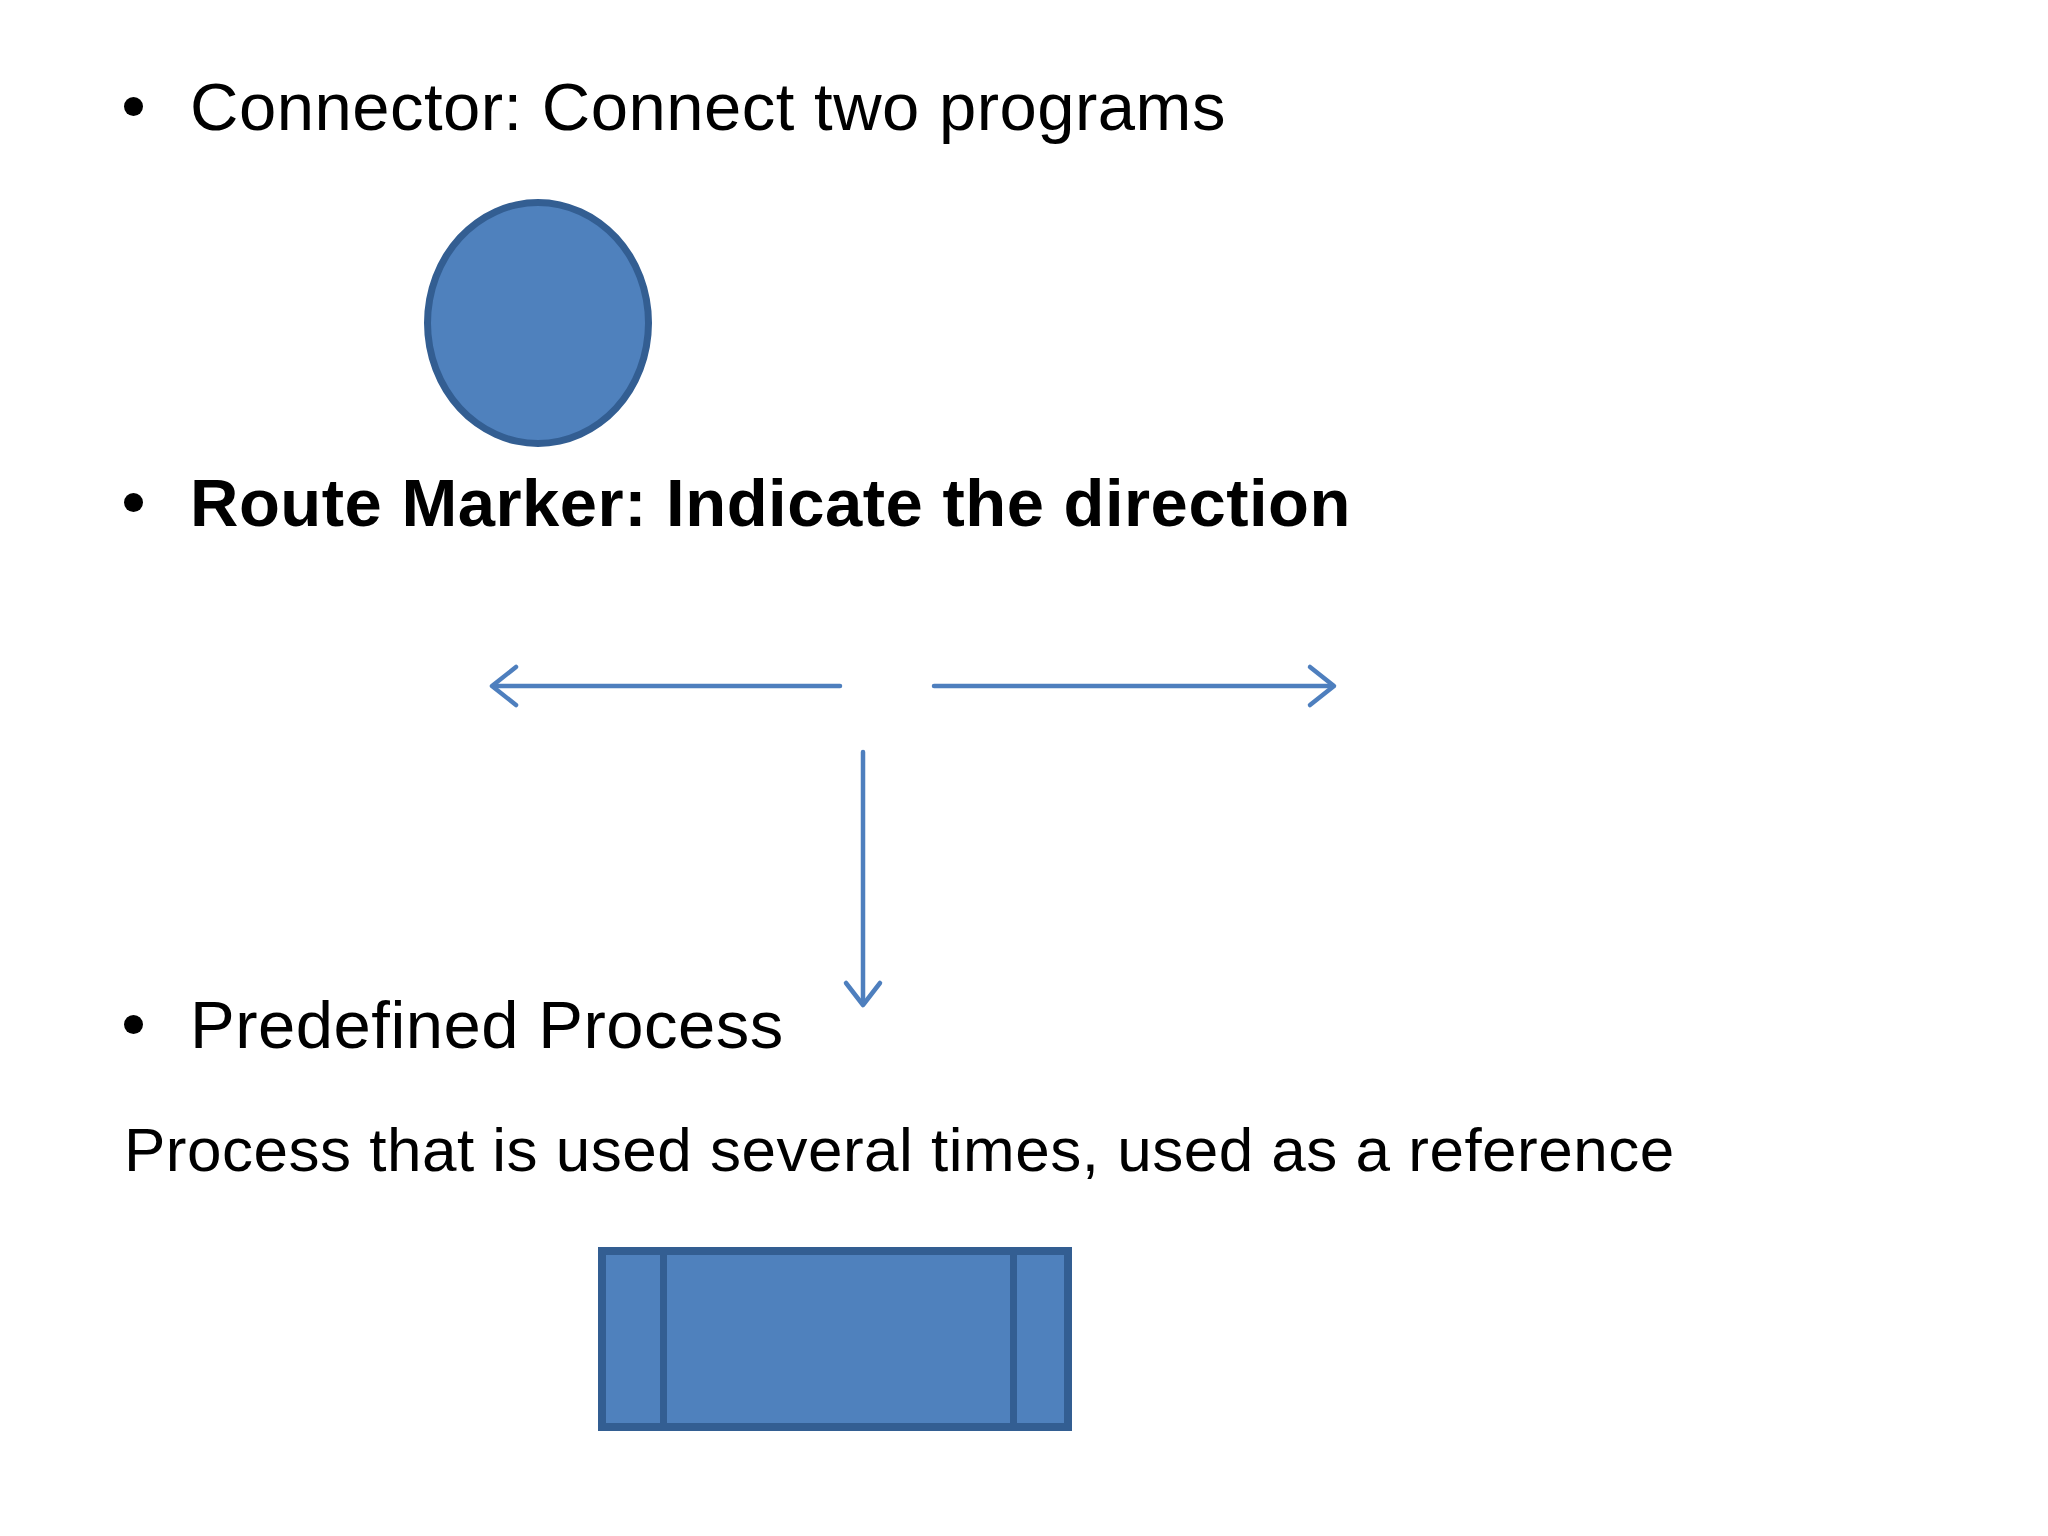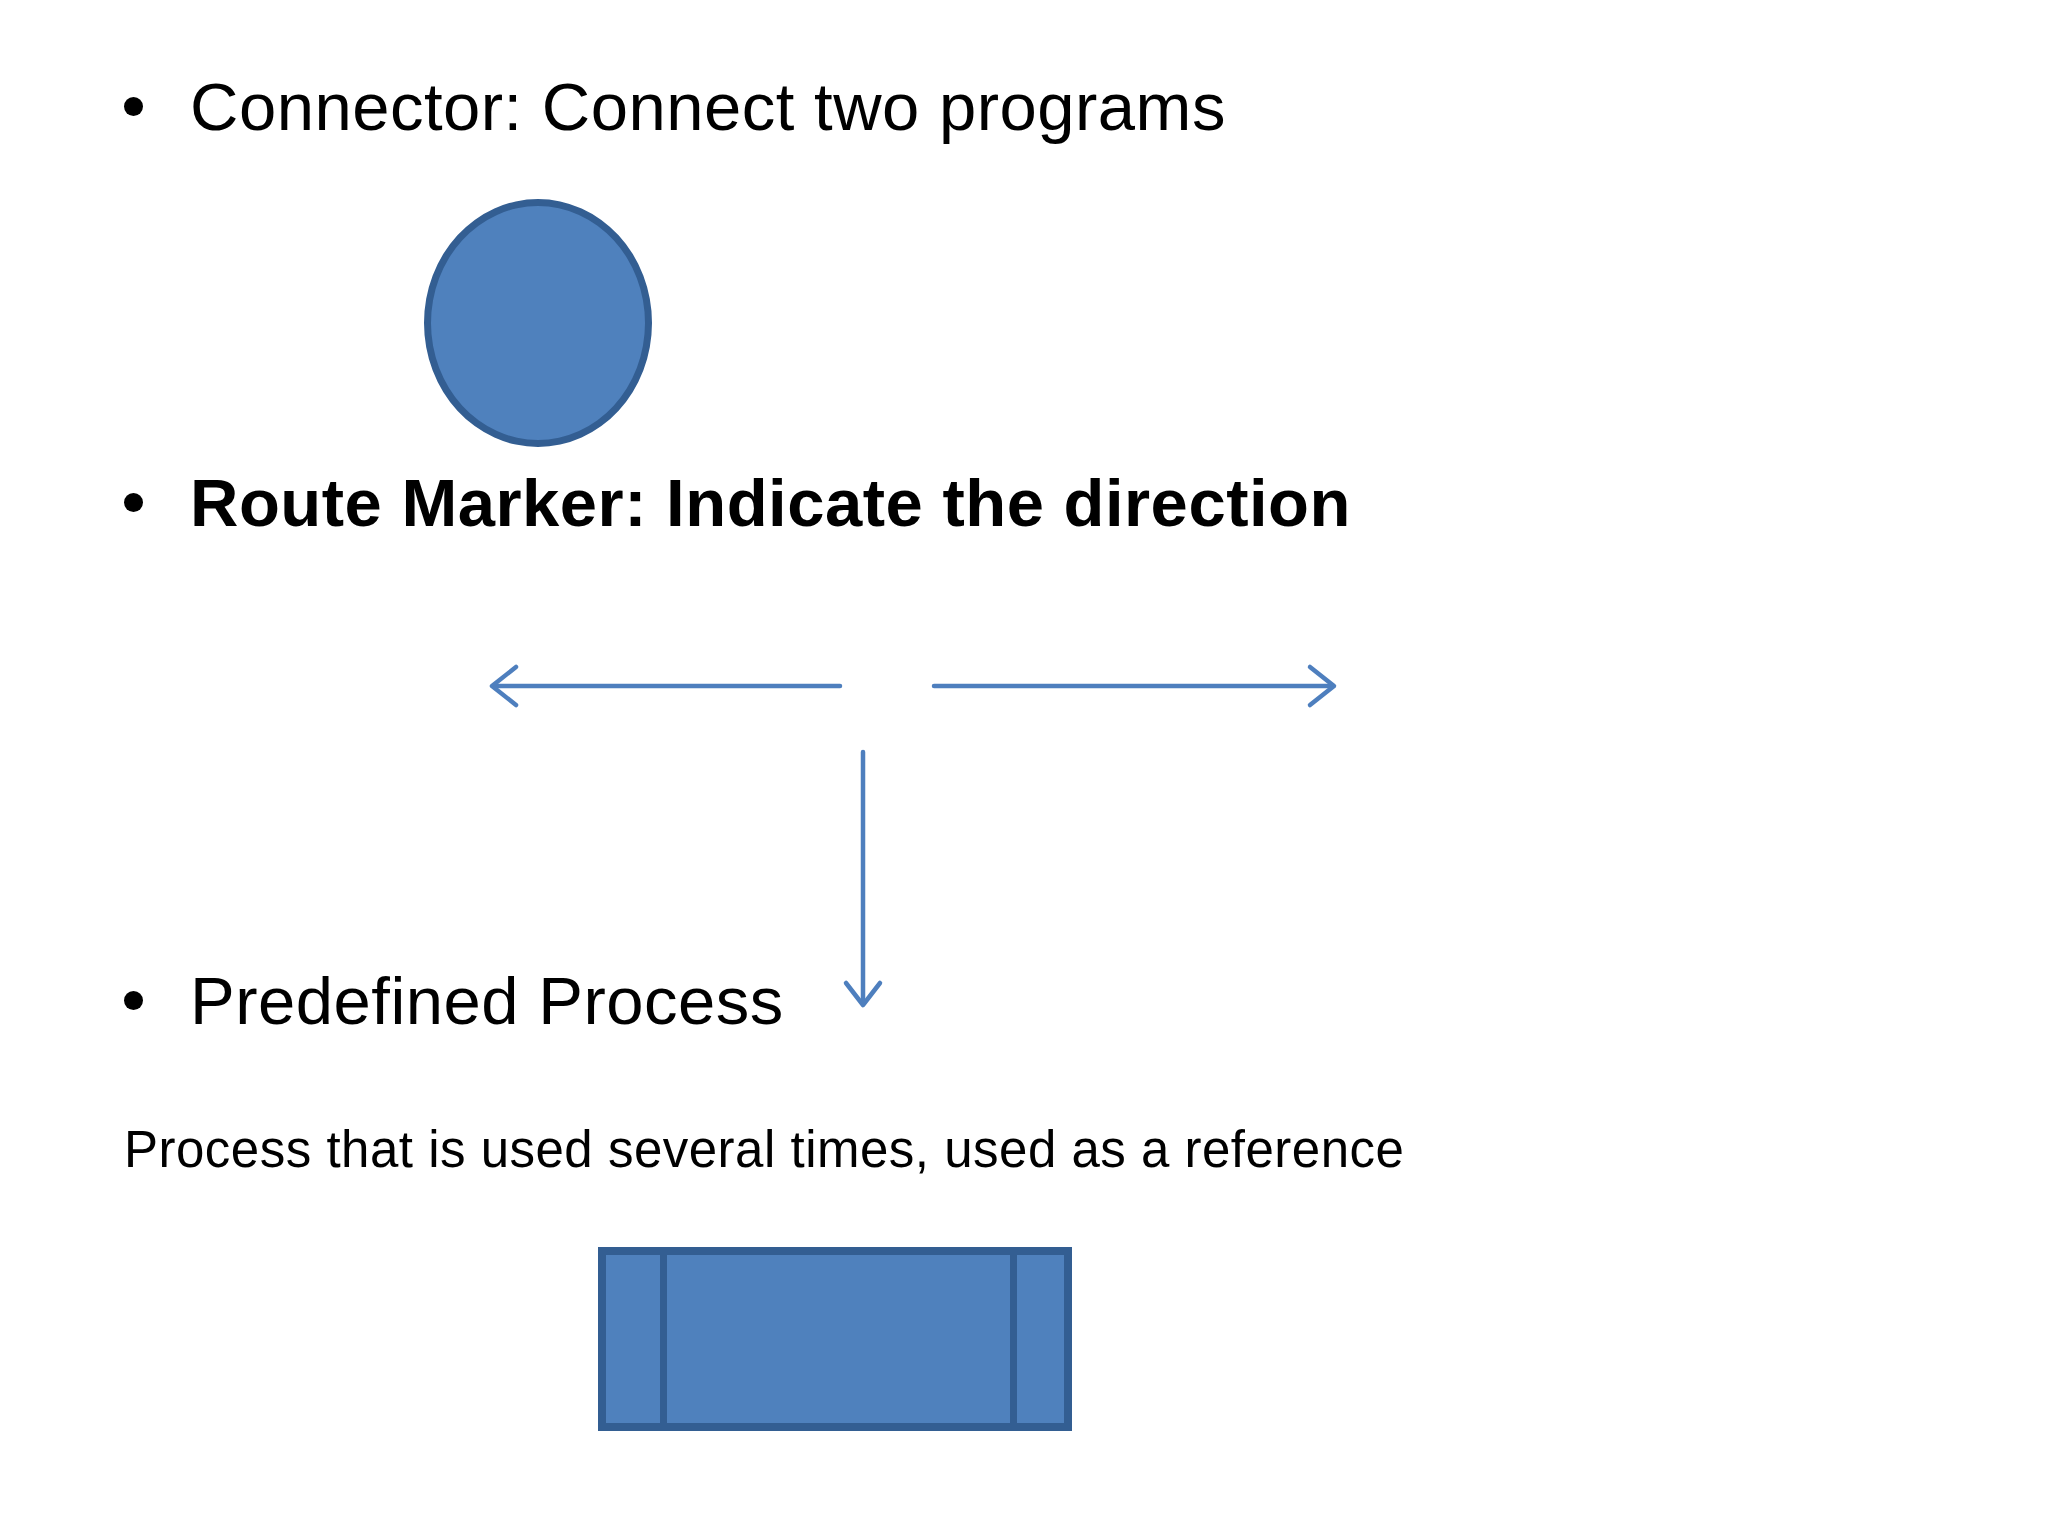--- a/index.html
+++ b/index.html
@@ -31,21 +31,21 @@
     flex: 0 0 auto;
     width: 19px;
     height: 19px;
     border-radius: 50%;
     background: var(--text, #000000);
     margin-top: 31px;
     margin-right: 47px;
   }
   .bullet-1 { top: 66px; text-align: right; }
   .bullet-2 { top: 462px; font-weight: bold; }
-  .bullet-3 { top: 960px; }
+  .bullet-3 { top: 984px; }
 
   .connector-circle {
     position: absolute;
     left: 424px;
     top: 199px;
     width: 228px;
     height: 248px;
     box-sizing: border-box;
     background: var(--shape-fill, #4F81BD);
     border: 7px solid var(--shape-border, #335E92);
@@ -65,21 +65,21 @@
     stroke-width: 4.5;
     stroke-linecap: round;
     stroke-linejoin: round;
   }
 
   .paragraph {
     position: absolute;
     left: 124px;
     top: 1095px;
     width: 1800px;
-    font-size: 51px;
+    font-size: 62px;
     line-height: 110px;
     letter-spacing: 0.5px;
   }
 
   .predefined-rect {
     position: absolute;
     left: 598px;
     top: 1247px;
     width: 474px;
     height: 184px;

